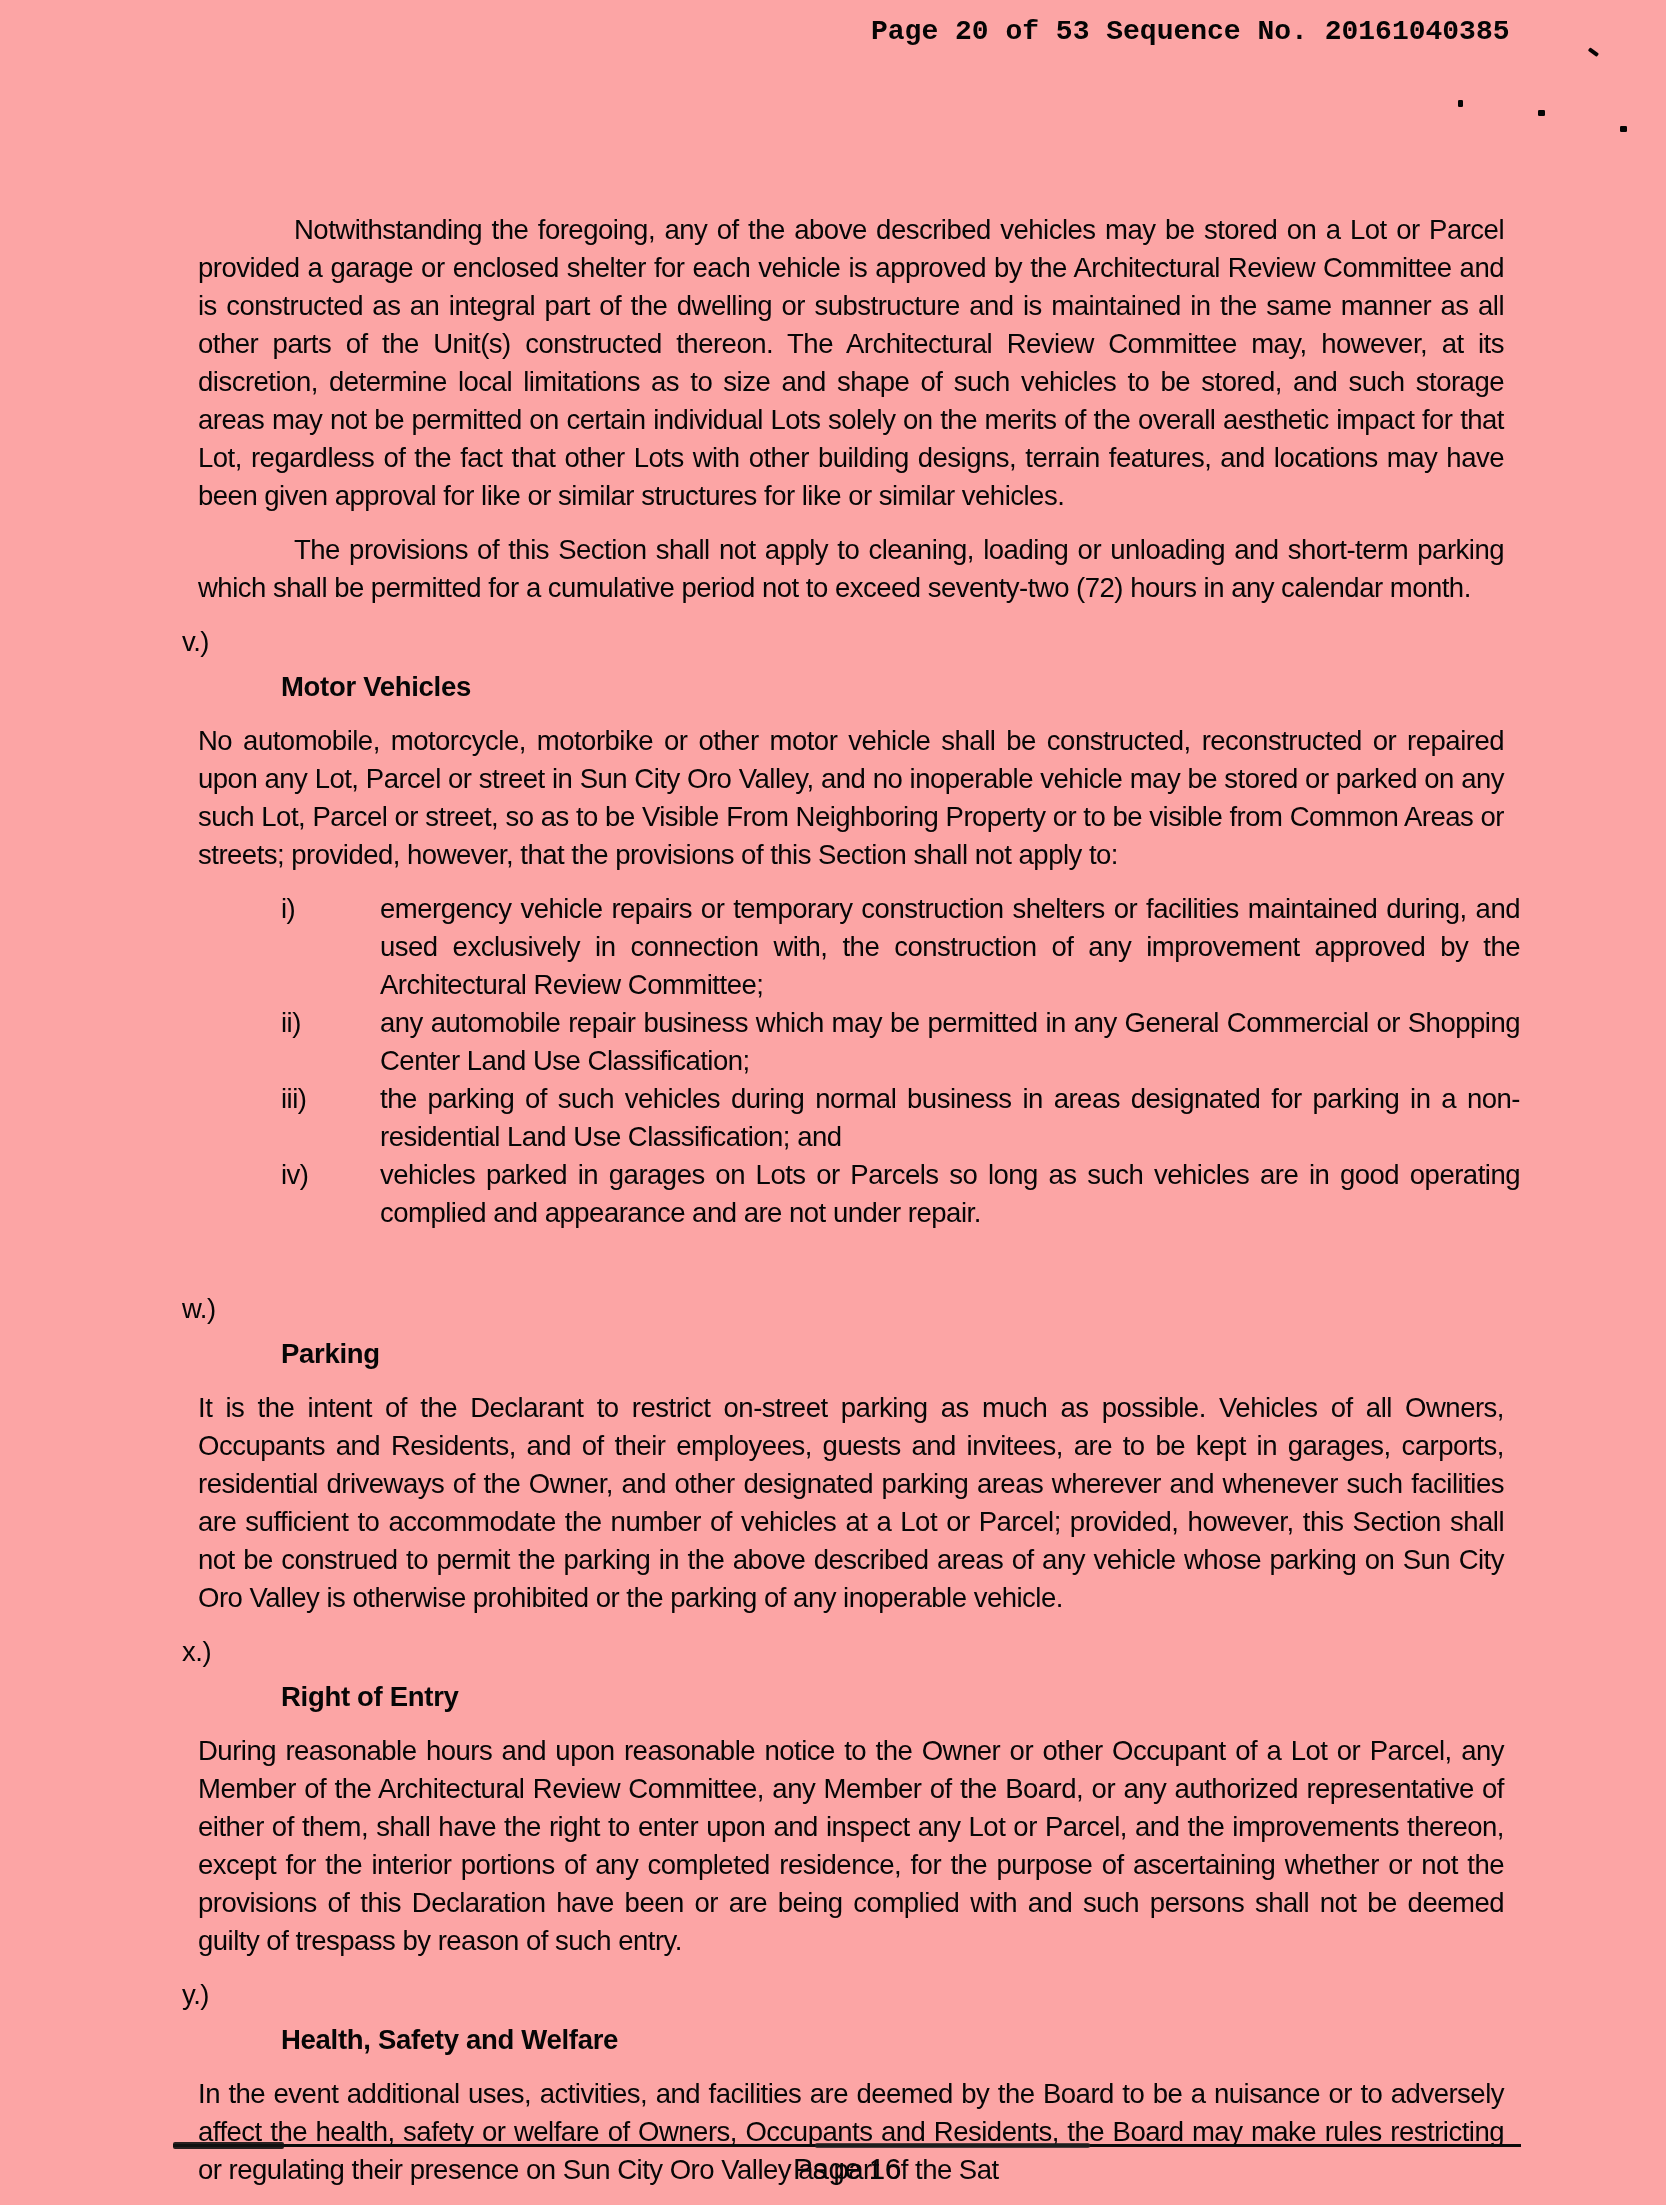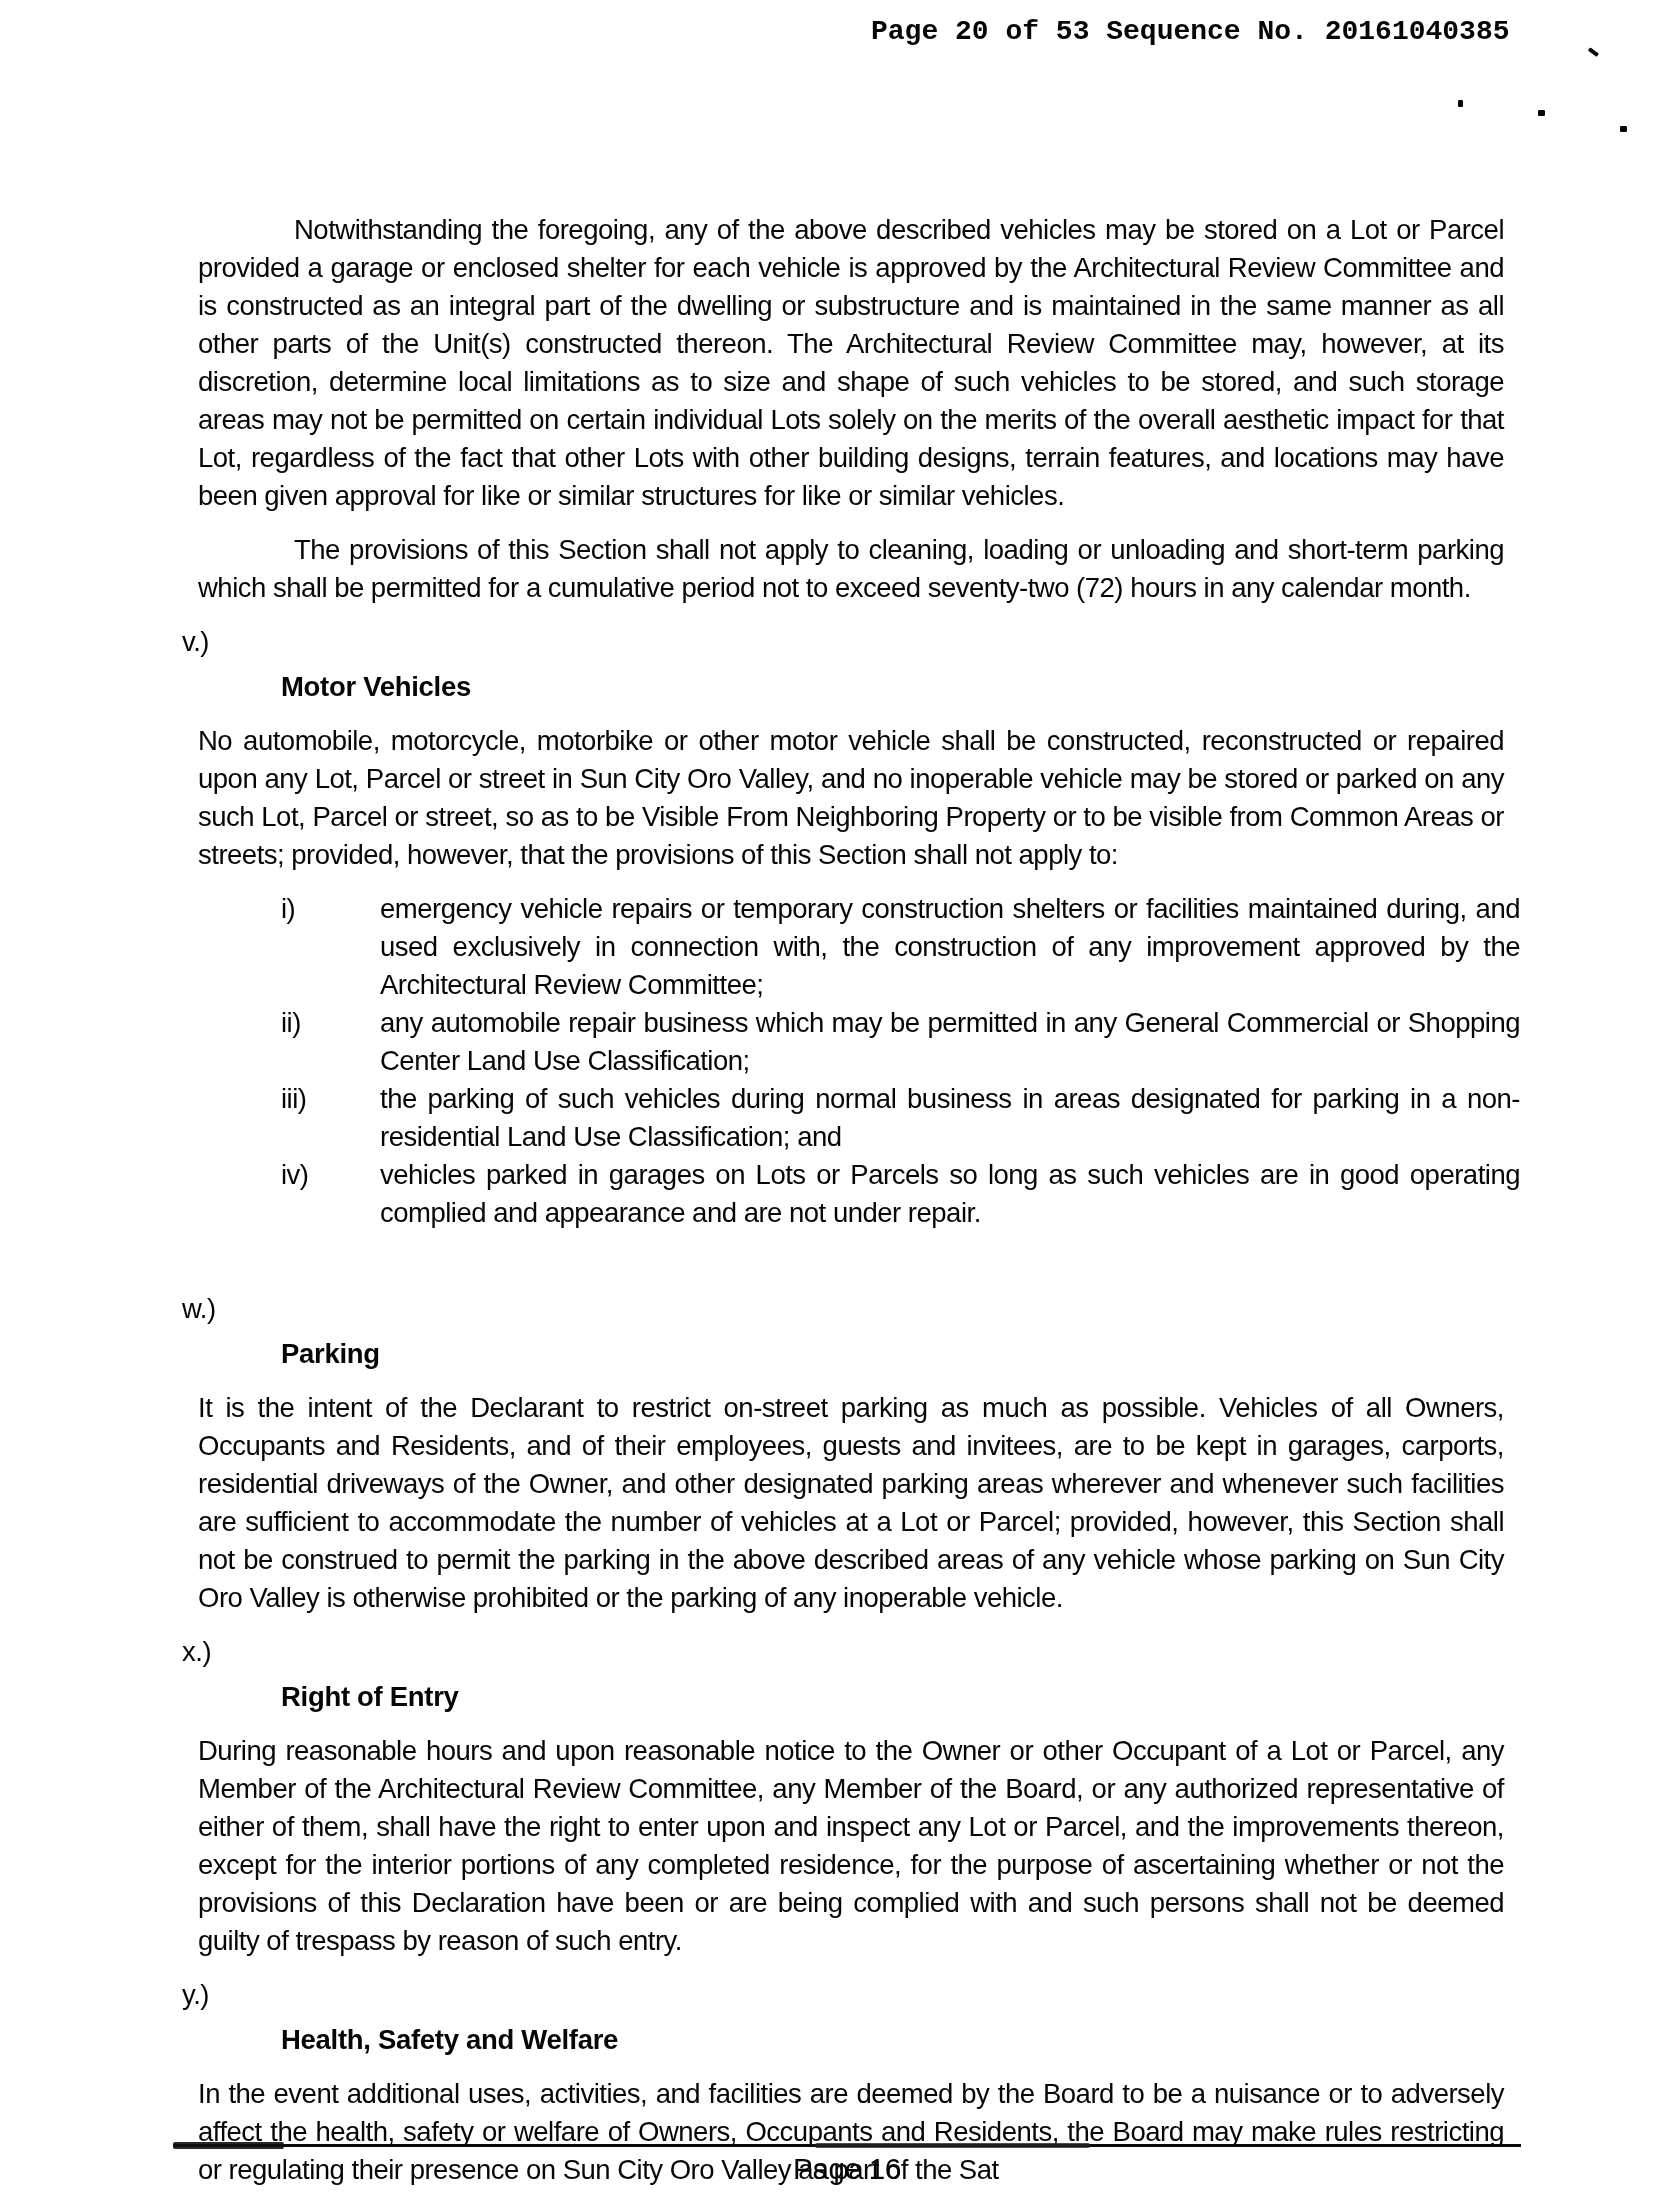--- a/index.html
+++ b/index.html
@@ -1,21 +1,21 @@
 <!DOCTYPE html>
 <html style="font-size:10.5px"><head>
 <meta charset="utf-8">
 <style>
   html, body { margin: 0; padding: 0; background: #777; }
   .page {
     position: relative;
     width: 1667px;
     height: 2205px;
     margin: 0 auto;
-    background: #ffffff;
+    background: #fca5a5;
     color: #0a0a0a;
     font-family: "Liberation Sans", sans-serif;
     overflow: hidden;
   }
 
   
   .scan-header {
     position: absolute;
     top: 15.7px;
     left: 871px;

